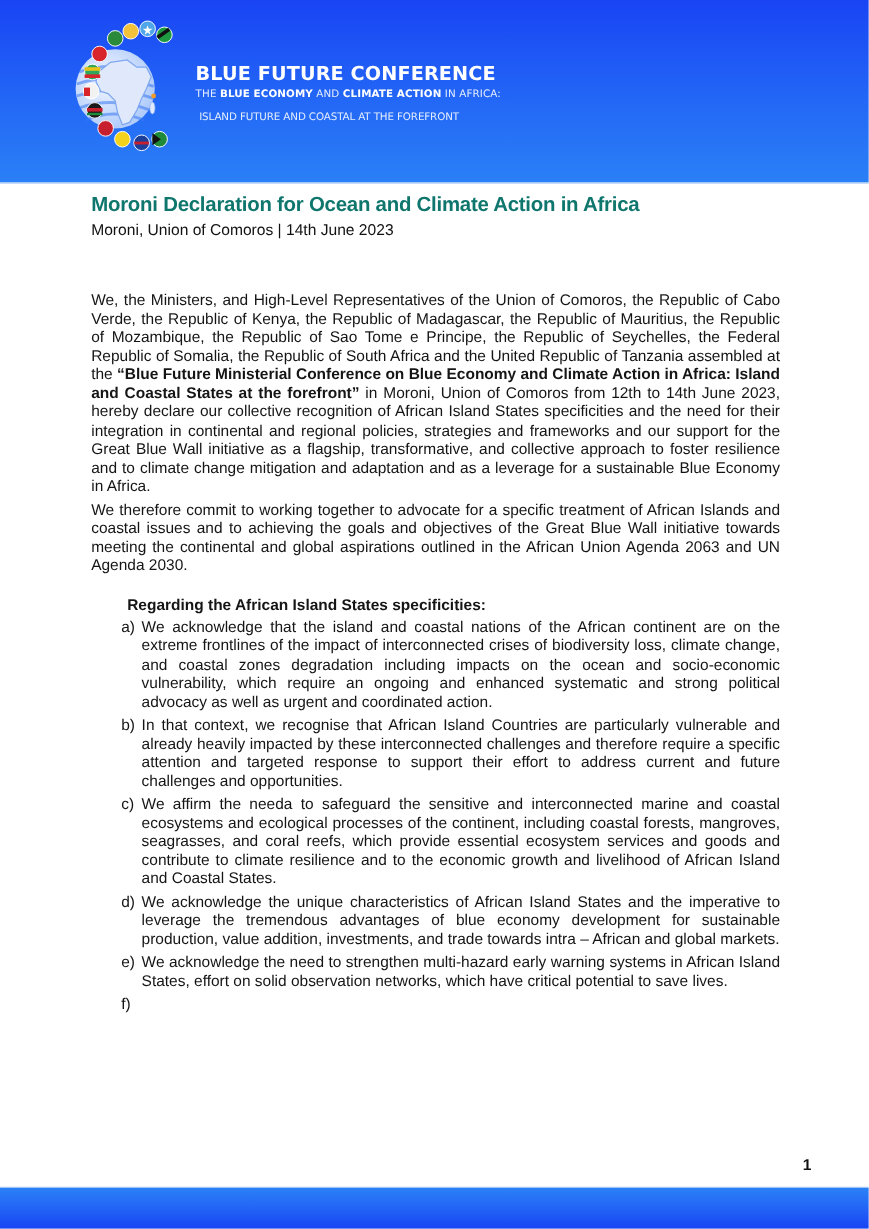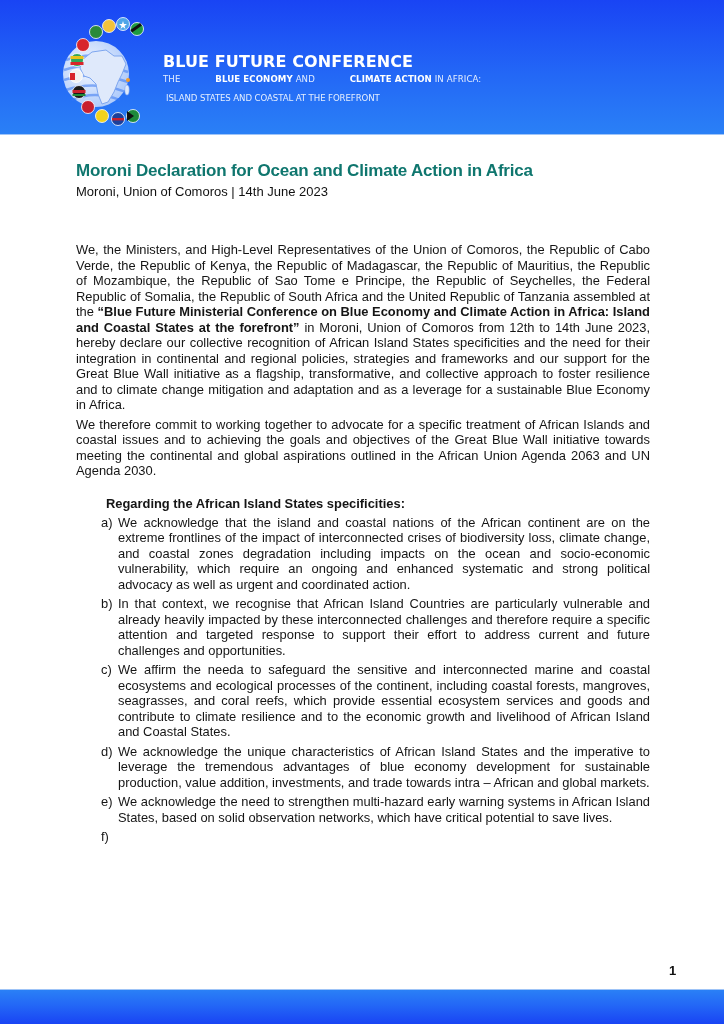--- a/index.html
+++ b/index.html
@@ -1,35 +1,35 @@
 <!DOCTYPE html>
 <html><head>
   <meta charset="utf-8">
   <style>
     * { box-sizing: border-box; margin: 0; padding: 0; }
     html, body { width: 724px; height: 1024px; background: #ffffff; overflow: hidden; }
     body { position: relative; font-family: "Liberation Sans", sans-serif; color: #1a1a1a; }
 
     .header {
-      position: absolute; left: 0; top: 0; width: 724px; height: 135px;
+      position: absolute; left: 0; top: 0; width: 724px; height: 153px;
       background: linear-gradient(180deg, #1944f4 0%, #2367f6 55%, #2a80f6 100%);
       border-bottom: 1px solid #9fc4f7;
     }
     .logo { position: absolute; left: 34px; top: 12px; width: 116px; height: 116px; }
     .conf-title {
       position: absolute; left: 163px; top: 52px;
       font-family: "DejaVu Sans", sans-serif; font-weight: bold;
       font-size: 16px; color: #ffffff; letter-spacing: 0.1px;
     }
     .conf-sub1 {
       position: absolute; left: 163px; top: 74px;
       font-family: "DejaVu Sans", sans-serif;
       font-size: 8.6px; color: #e4eeff; letter-spacing: 0.1px; white-space: nowrap;
     }
-    .conf-sub1 b { color: #ffffff; margin-left: 32px; }
+    .conf-sub1 b { color: #ffffff; }
     .conf-sub2 {
       position: absolute; left: 166px; top: 93px;
       font-family: "DejaVu Sans", sans-serif;
       font-size: 8.6px; color: #e4eeff; letter-spacing: -0.1px; white-space: nowrap;
     }
 
     .doc-title {
       position: absolute; left: 76px; top: 161px;
       font-size: 17px; font-weight: bold; color: #0f766e;
       letter-spacing: -0.2px; white-space: nowrap;
@@ -111,35 +111,35 @@
       <rect x="36.5" y="50" width="13" height="3" fill="#d8252b"></rect>
       <rect x="36" y="61" width="5" height="7" fill="#d8252b"></rect>
       <rect x="38.5" y="78" width="13" height="3" fill="#c81f2e"></rect>
       <rect x="38.5" y="82" width="13" height="2" fill="#1e8a3a"></rect>
       <rect x="78" y="106" width="12" height="2.4" fill="#c81f2e"></rect>
       <path d="M93 99 L100 104 L93 109 Z" fill="#111"></path>
     </g>
   </svg>
   <div class="conf-title">BLUE FUTURE CONFERENCE</div>
   <div class="conf-sub1"><span>THE </span><b>BLUE ECONOMY</b><span> AND </span><b>CLIMATE ACTION</b><span> IN AFRICA:</span></div>
-  <div class="conf-sub2">ISLAND STATES AND COASTAL AT THE FOREFRONT</div>
+  <div class="conf-sub2">ISLAND FUTURE AND COASTAL AT THE FOREFRONT</div>
 </div>
 
 <h1 class="doc-title">Moroni Declaration for Ocean and Climate Action in Africa</h1>
 <div class="doc-subtitle">Moroni, Union of Comoros | 14th June 2023</div>
 
 <div class="body-text">
   <p><span>We, the Ministers, and High-Level Representatives of the Union of Comoros, the Republic of Cabo Verde, the Republic of Kenya, the Republic of Madagascar, the Republic of Mauritius, the Republic of Mozambique, the Republic of Sao Tome e Principe, the Republic of Seychelles, the Federal Republic of Somalia, the Republic of South Africa and the United Republic of Tanzania assembled at the </span><b>“Blue Future Ministerial Conference on Blue Economy and Climate Action in Africa: Island and Coastal States at the forefront”</b><span> in Moroni, Union of Comoros from 12th to 14th June 2023, hereby declare our collective recognition of African Island States specificities and the need for their integration in continental and regional policies, strategies and frameworks and our support for the Great Blue Wall initiative as a flagship, transformative, and collective approach to foster resilience and to climate change mitigation and adaptation and as a leverage for a sustainable Blue Economy in Africa.</span></p>
   <p>We therefore commit to working together to advocate for a specific treatment of African Islands and coastal issues and to achieving the goals and objectives of the Great Blue Wall initiative towards meeting the continental and global aspirations outlined in the African Union Agenda 2063 and UN Agenda 2030.</p>
 
   <div class="section-heading">Regarding the African Island States specificities:</div>
   <ol class="items">
     <li><span class="marker">a)</span><span>We acknowledge that the island and coastal nations of the African continent are on the extreme frontlines of the impact of interconnected crises of biodiversity loss, climate change, and coastal zones degradation including impacts on the ocean and socio-economic vulnerability, which require an ongoing and enhanced systematic and strong political advocacy as well as urgent and coordinated action.</span></li>
     <li><span class="marker">b)</span><span>In that context, we recognise that African Island Countries are particularly vulnerable and already heavily impacted by these interconnected challenges and therefore require a specific attention and targeted response to support their effort to address current and future challenges and opportunities.</span></li>
     <li><span class="marker">c)</span><span>We affirm the needa to safeguard the sensitive and interconnected marine and coastal ecosystems and ecological processes of the continent, including coastal forests, mangroves, seagrasses, and coral reefs, which provide essential ecosystem services and goods and contribute to climate resilience and to the economic growth and livelihood of African Island and Coastal States.</span></li>
     <li><span class="marker">d)</span><span>We acknowledge the unique characteristics of African Island States and the imperative to leverage the tremendous advantages of blue economy development for sustainable production, value addition, investments, and trade towards intra – African and global markets.</span></li>
-    <li><span class="marker">e)</span><span>We acknowledge the need to strengthen multi-hazard early warning systems in African Island States, based on solid observation networks, which have critical potential to save lives.</span></li>
+    <li><span class="marker">e)</span><span>We acknowledge the need to strengthen multi-hazard early warning systems in African Island States, effort on solid observation networks, which have critical potential to save lives.</span></li>
     <li><span class="marker">f)</span></li>
   </ol>
 </div>
 
 <div class="page-number">1</div>
 <div class="footer"></div>
 
 </body></html>

